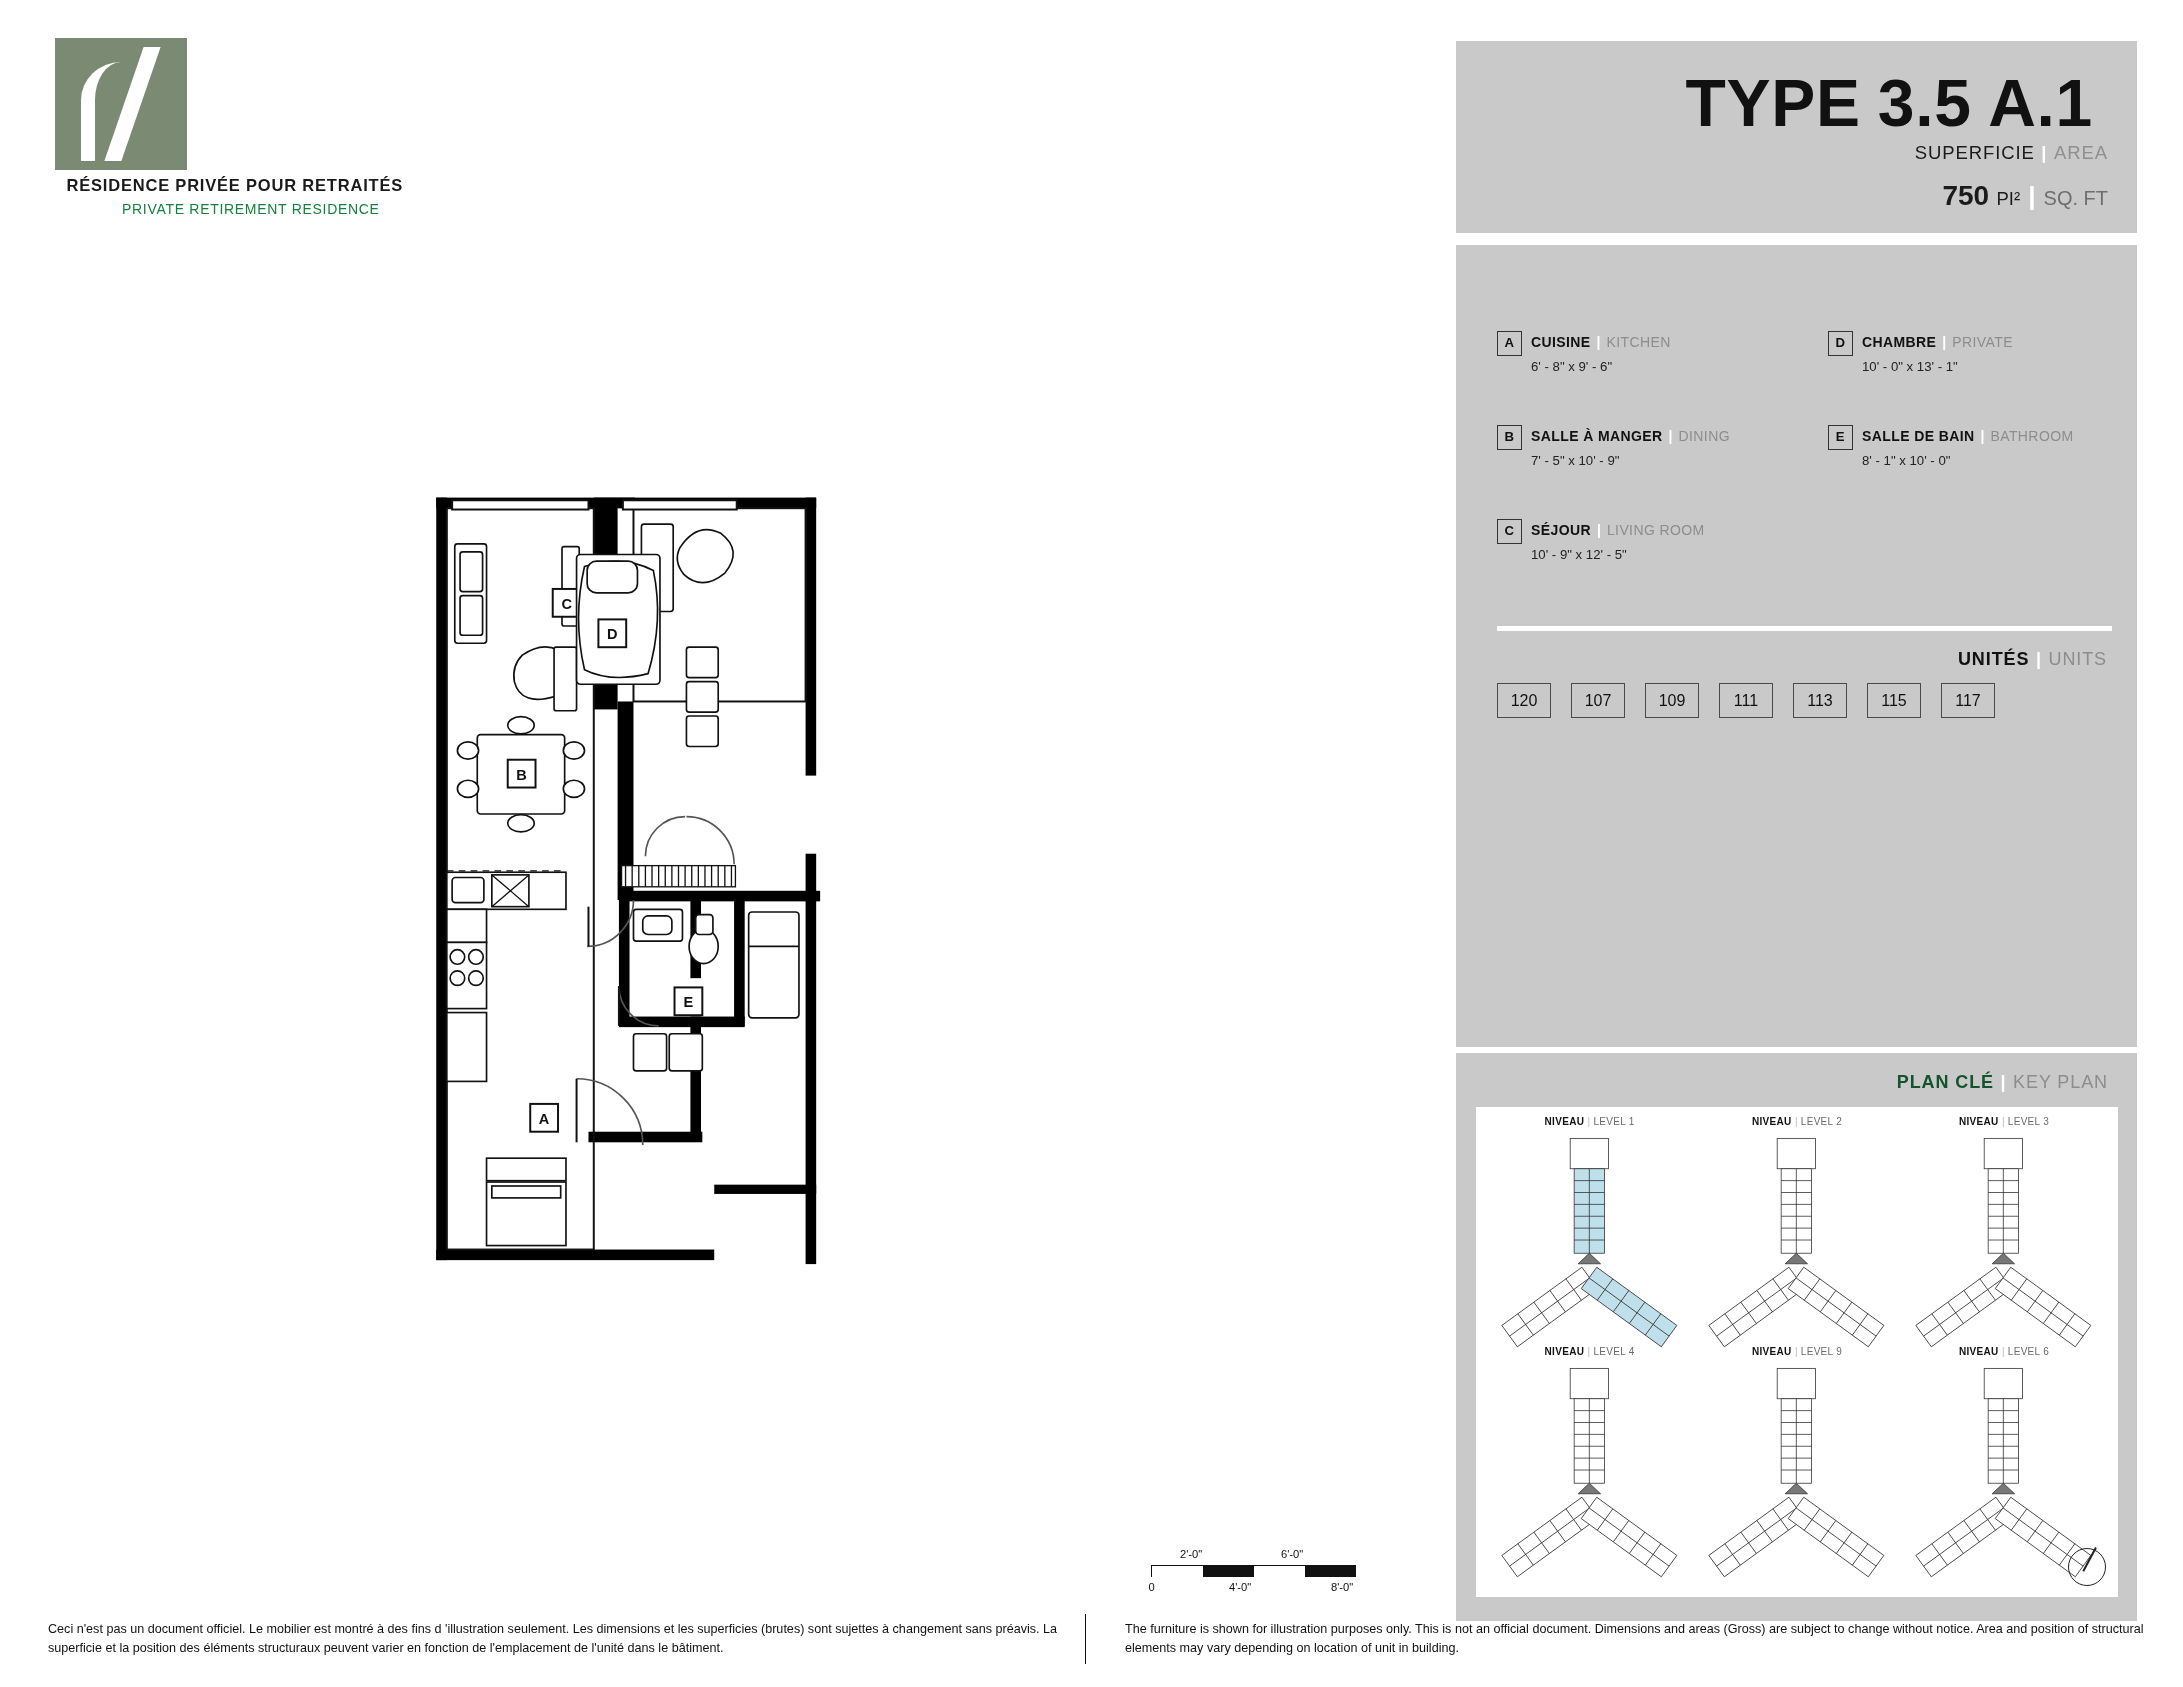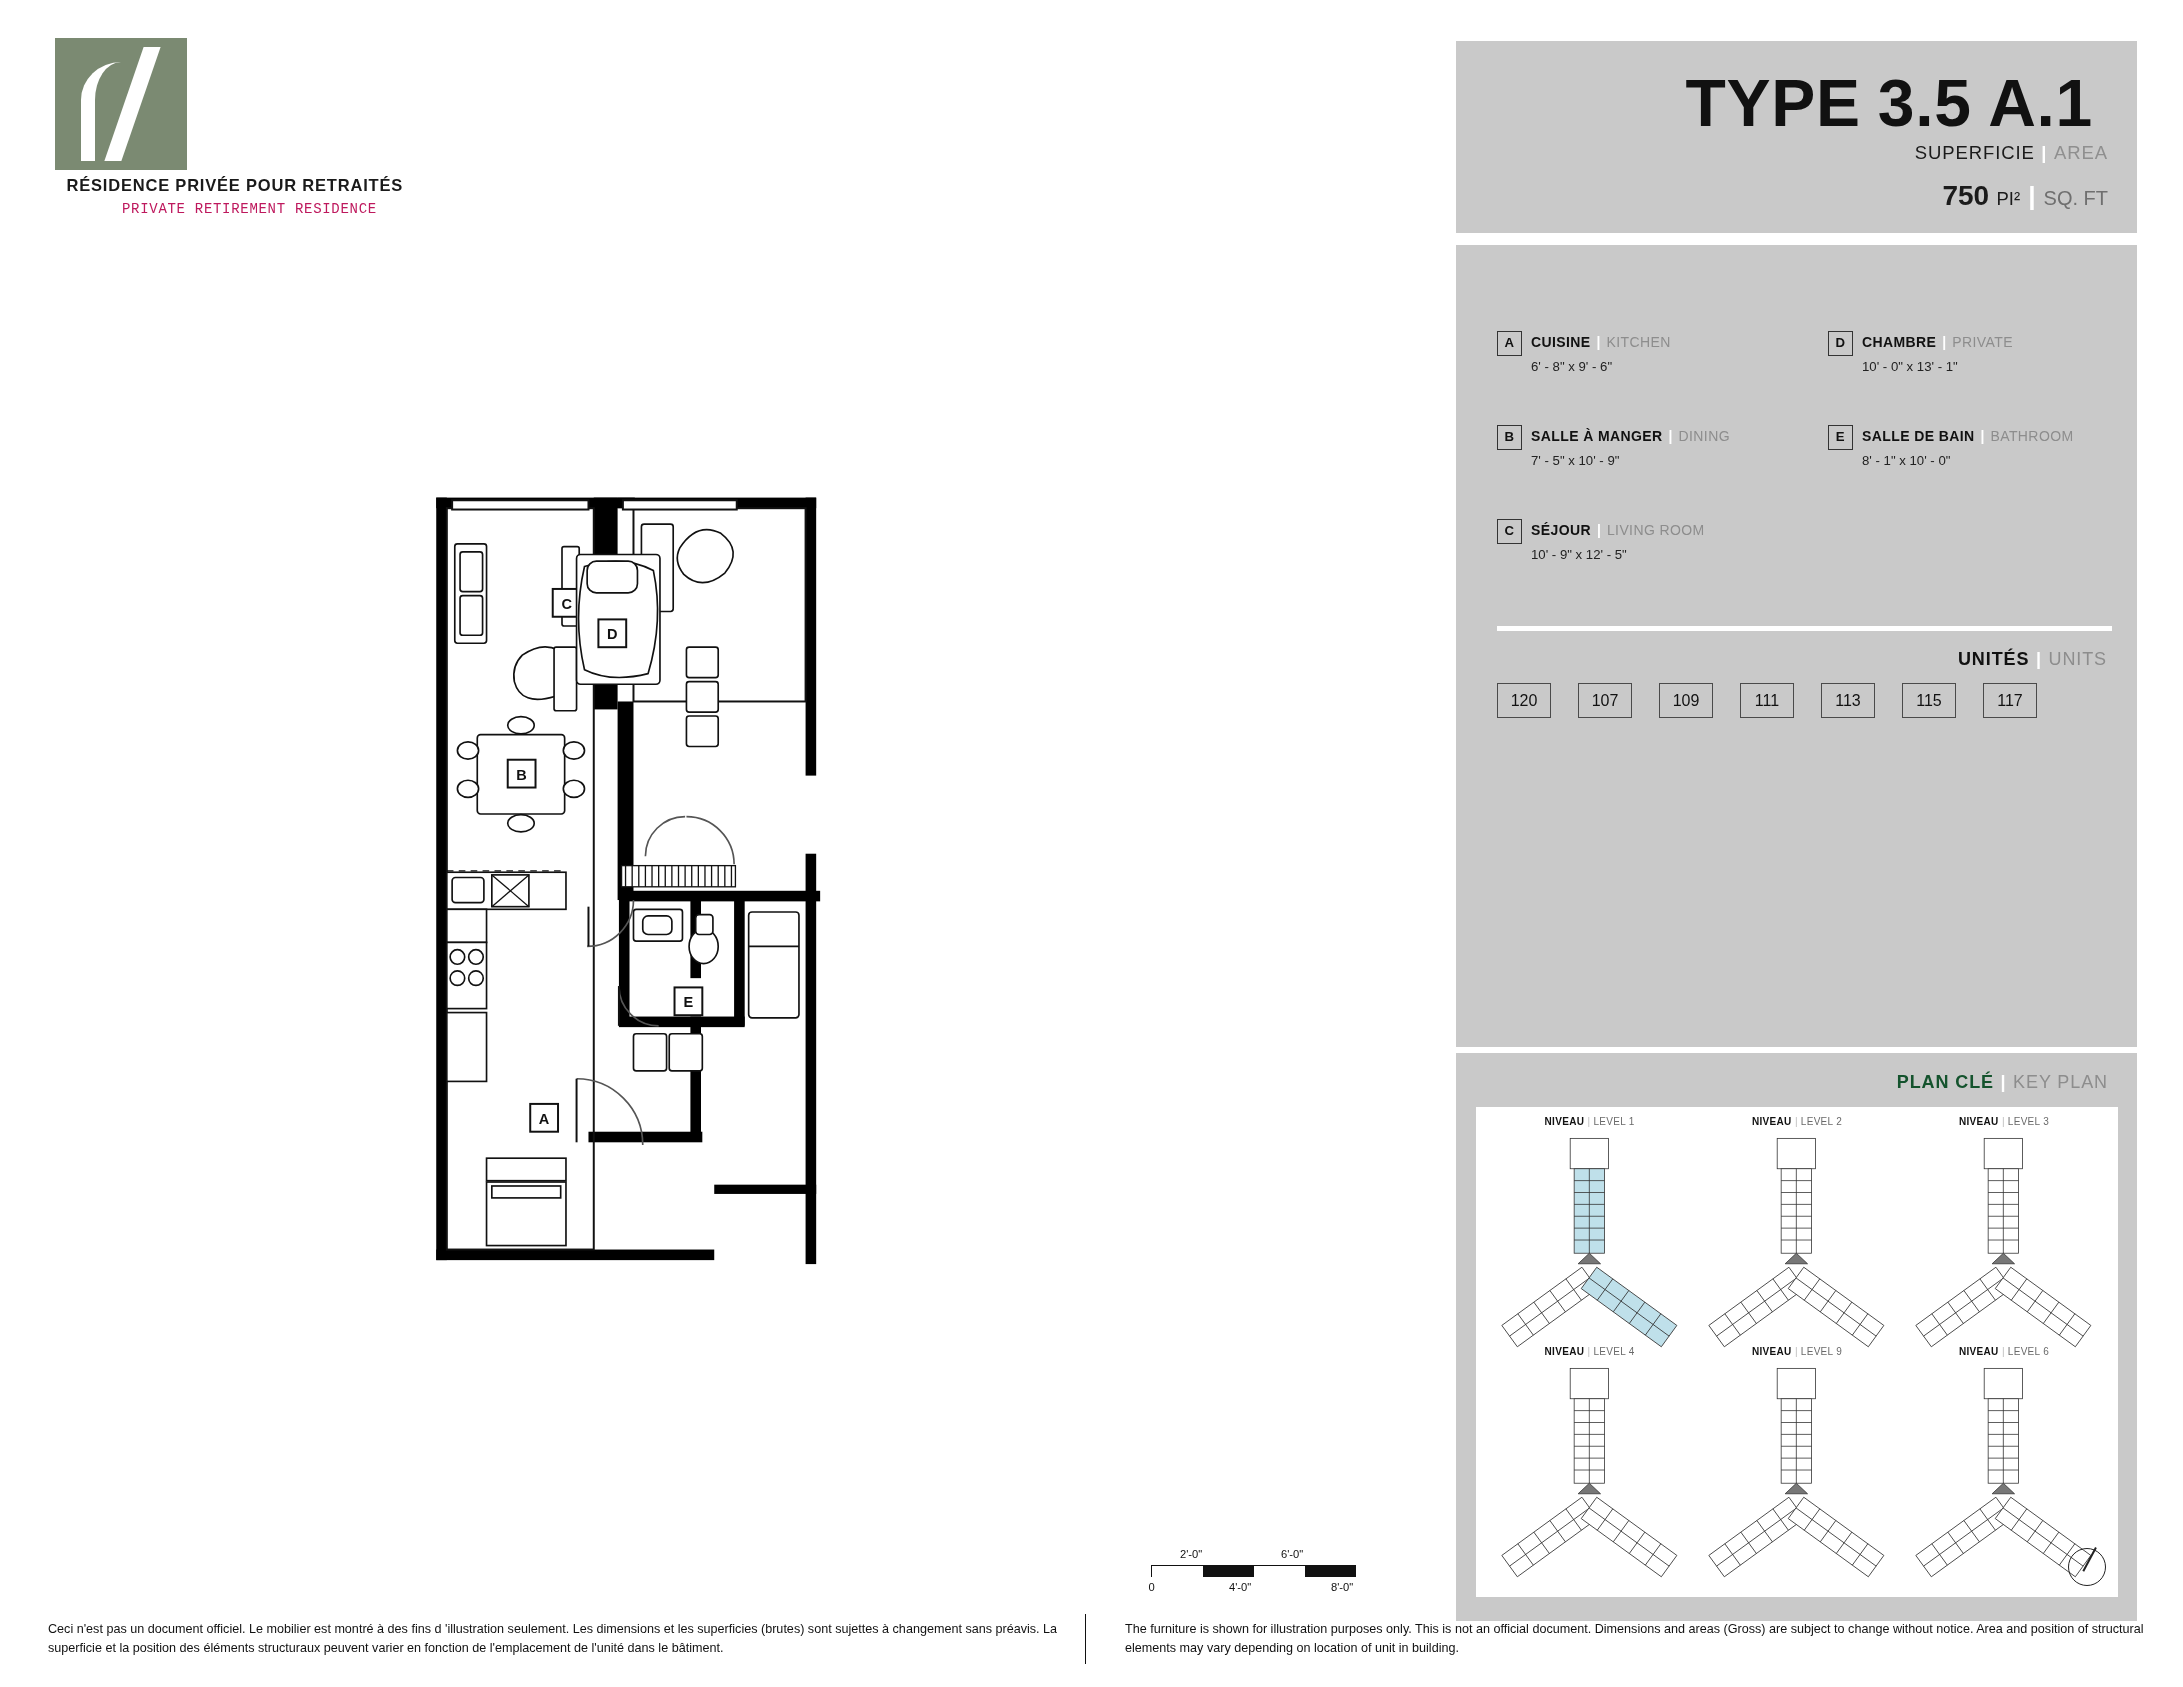--- a/index.html
+++ b/index.html
@@ -70,22 +70,21 @@
     letter-spacing: 0.8px;
     color: #1a1a1a;
   }
   #logo-tag2 {
     position: absolute;
     left: 74px;
     top: 163px;
     width: 423px;
     font-size: 14px;
     letter-spacing: 0.7px;
-    color: #be185d;
-    font-family: Liberation Mono, monospace;
+    color: #15803d;
   }
 
   
   #panel-title {
     position: absolute;
     left: 1456px;
     top: 41px;
     width: 681px;
     height: 192px;
     background: #c9c9c9;
@@ -183,21 +182,21 @@
     white-space: nowrap;
   }
   #units-title .fr { font-weight: bold; color: #111; }
   #units-title .bar { color: #fff; margin: 0 6.6px; font-weight: bold; }
   #units-title .en { color: #8d8d8d; }
   #units-row {
     position: absolute;
     left: 41px;
     top: 438px;
     display: flex;
-    gap: 27px;
+    gap: 20px;
   }
   .unit-chip {
     width: 52px;
     height: 33px;
     border: 1.3px solid #4a4a4a;
     background: #c9c9c9;
     font-size: 16px;
     line-height: 33px;
     text-align: center;
     color: #111;

